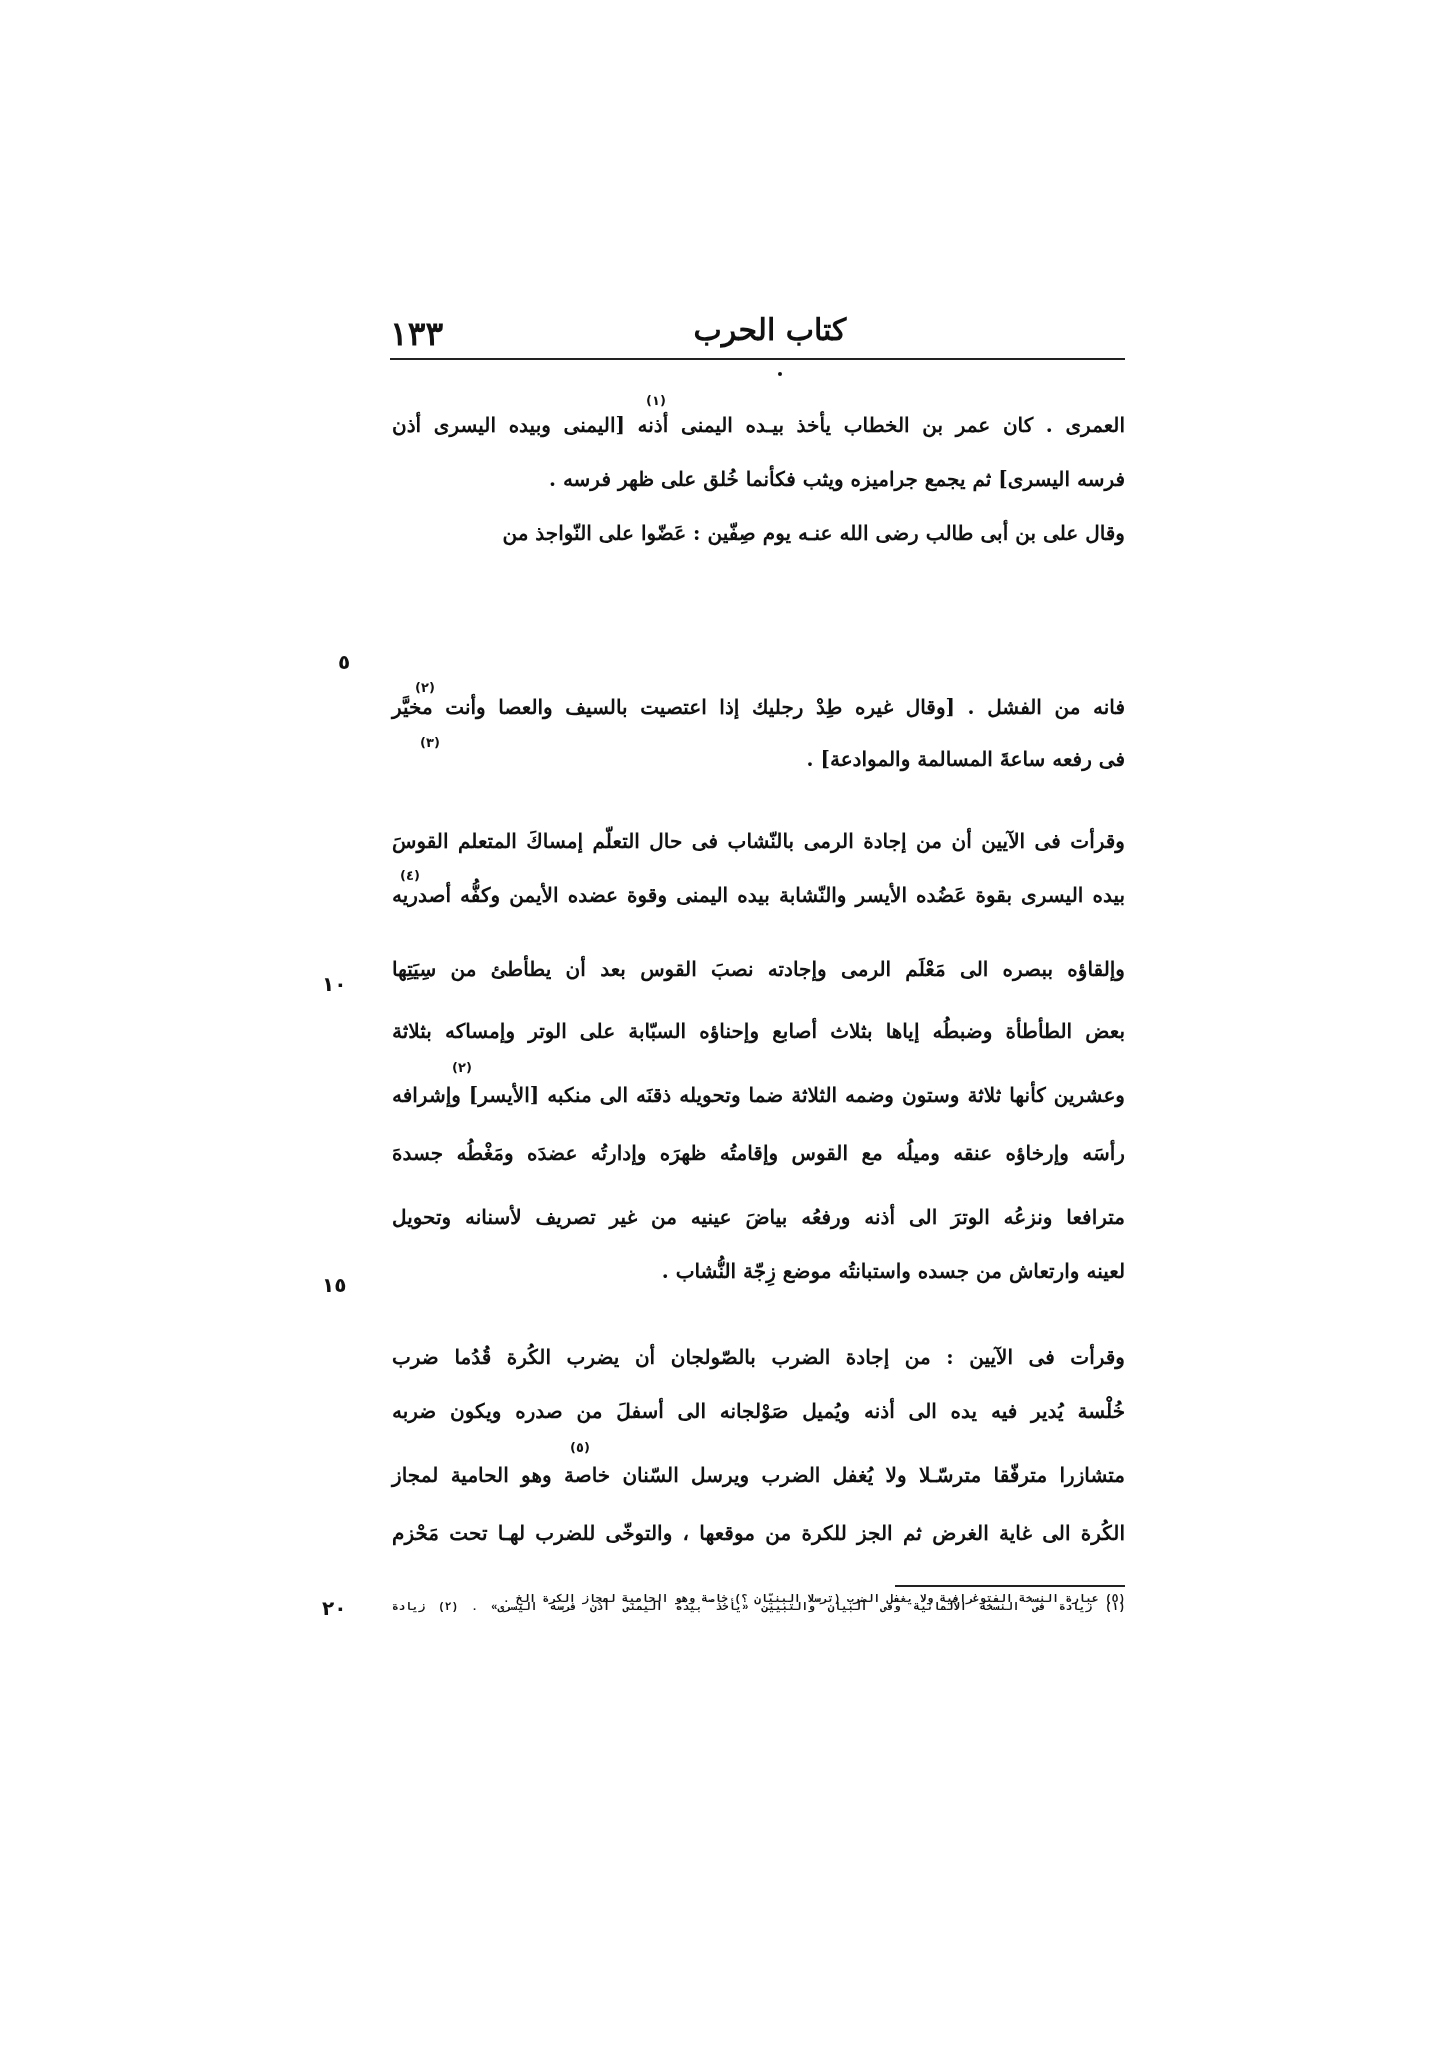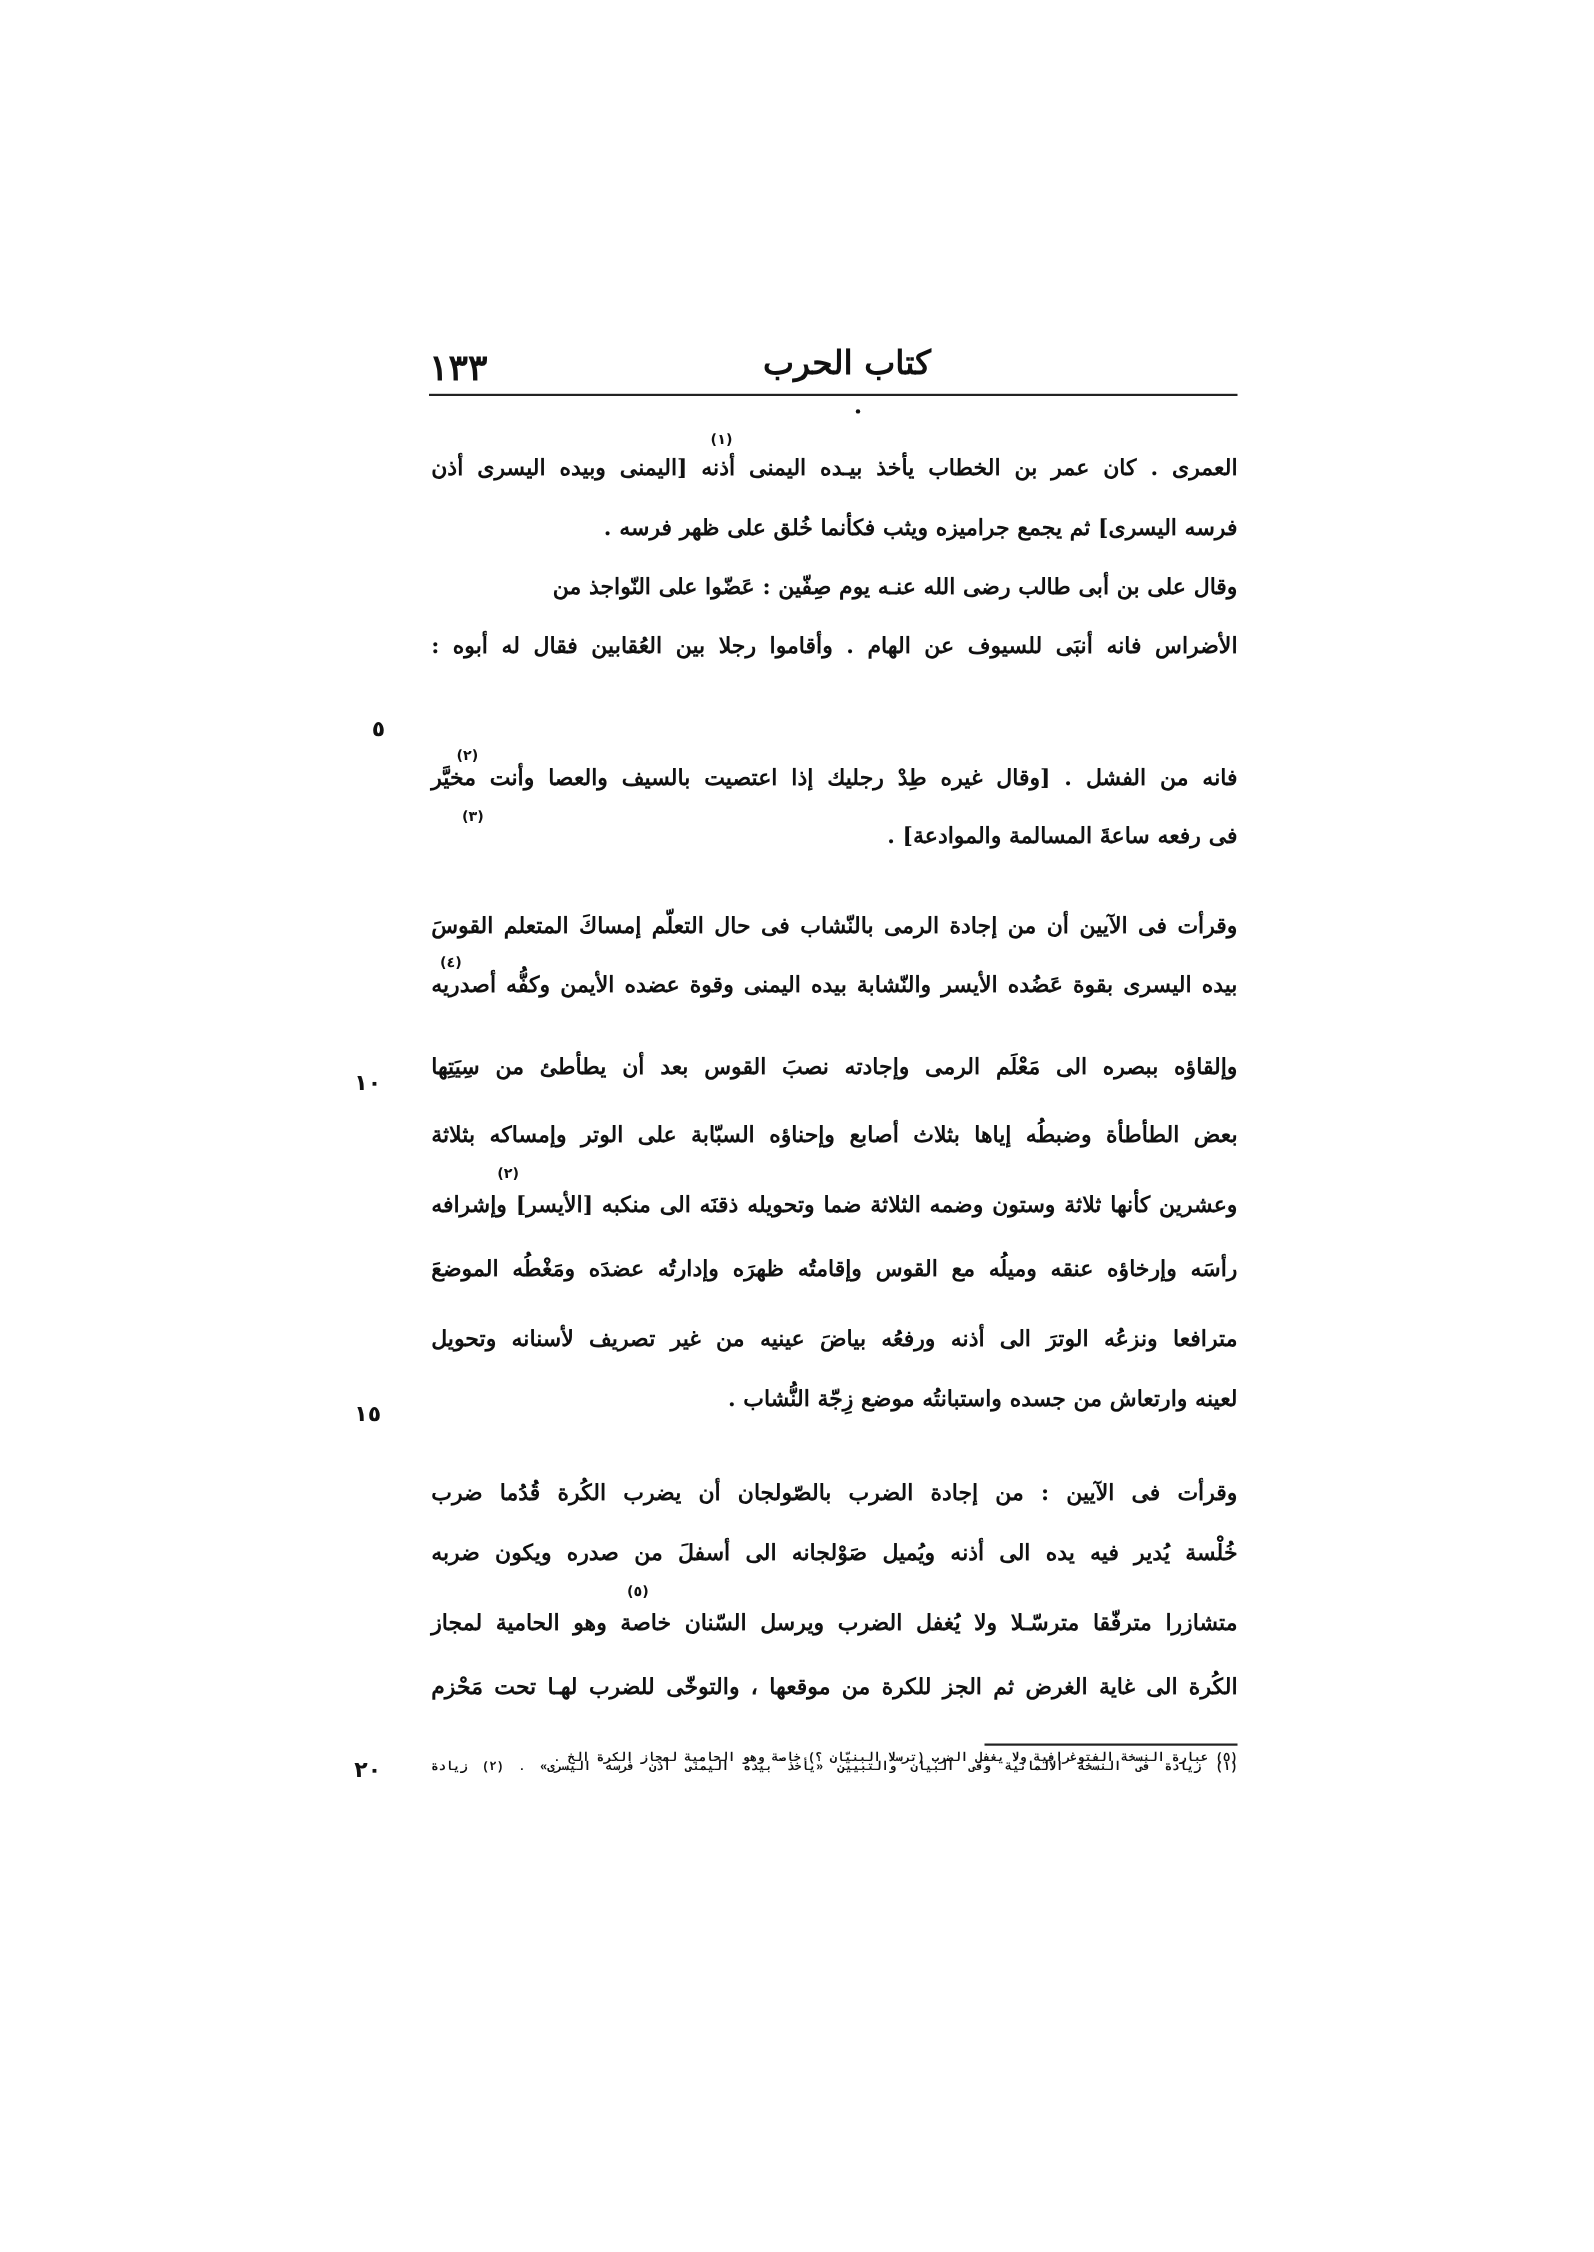--- a/index.html
+++ b/index.html
@@ -29,29 +29,28 @@
     <div class="page-number ar">١٣٣</div>
     <div class="running-title ar">كتاب الحرب</div>
   </div>
   <div class="dot"></div>
   <div class="header-rule"></div>
 
   <div class="body-text" style="top:0;height:2047px;">
     <div class="line ar justify" style="top:404px;">العمرى . كان عمر بن الخطاب يأخذ بيـده اليمنى أذنه [اليمنى وبيده اليسرى أذن</div>
     <div class="line ar" style="top:458px;">فرسه اليسرى] ثم يجمع جراميزه ويثب فكأنما خُلق على ظهر فرسه .</div>
     <div class="line ar" style="top:512px;">وقال على بن أبى طالب رضى الله عنـه يوم صِفّين : عَضّوا على النّواجذ من</div>
-    <div class="line ar justify" style="top:566px;">الأضراس فانه أنبَى للسيوف عن الهام . وأقاموا رجلا بين العُقابين فقال له أبوه :</div>
     <div class="line ar justify" style="top:686px;">فانه من الفشل . [وقال غيره طِدْ رجليك إذا اعتصيت بالسيف والعصا وأنت مخيَّر</div>
     <div class="line ar" style="top:738px;">فى رفعه ساعةَ المسالمة والموادعة] .</div>
     <div class="line ar justify" style="top:820px;">وقرأت فى الآيين أن من إجادة الرمى بالنّشاب فى حال التعلّم إمساكَ المتعلم القوسَ</div>
     <div class="line ar justify" style="top:874px;">بيده اليسرى بقوة عَضُده الأيسر والنّشابة بيده اليمنى وقوة عضده الأيمن وكفُّه أصدريه</div>
     <div class="line ar justify" style="top:948px;">وإلقاؤه ببصره الى مَعْلَم الرمى وإجادته نصبَ القوس بعد أن يطأطئ من سِيَتِها</div>
     <div class="line ar justify" style="top:1010px;">بعض الطأطأة وضبطُه إياها بثلاث أصابع وإحناؤه السبّابة على الوتر وإمساكه بثلاثة</div>
     <div class="line ar justify" style="top:1074px;">وعشرين كأنها ثلاثة وستون وضمه الثلاثة ضما وتحويله ذقنَه الى منكبه [الأيسر] وإشرافه</div>
-    <div class="line ar justify" style="top:1132px;">رأسَه وإرخاؤه عنقه وميلُه مع القوس وإقامتُه ظهرَه وإدارتُه عضدَه ومَغْطُه الموضعَ</div>
+    <div class="line ar justify" style="top:1132px;">رأسَه وإرخاؤه عنقه وميلُه مع القوس وإقامتُه ظهرَه وإدارتُه عضدَه ومَغْطُه جسدهَ</div>
     <div class="line ar justify" style="top:1196px;">مترافعا ونزعُه الوترَ الى أذنه ورفعُه بياضَ عينيه من غير تصريف لأسنانه وتحويل</div>
     <div class="line ar" style="top:1250px;">لعينه وارتعاش من جسده واستبانتُه موضع زِجّة النُّشاب .</div>
     <div class="line ar justify" style="top:1336px;">وقرأت فى الآيين : من إجادة الضرب بالصّولجان أن يضرب الكُرة قُدُما ضرب</div>
     <div class="line ar justify" style="top:1390px;">خُلْسة يُدير فيه يده الى أذنه ويُميل صَوْلجانه الى أسفلَ من صدره ويكون ضربه</div>
     <div class="line ar justify" style="top:1454px;">متشازرا مترفّقا مترسّـلا ولا يُغفل الضرب ويرسل السّنان خاصة وهو الحامية لمجاز</div>
     <div class="line ar justify" style="top:1512px;">الكُرة الى غاية الغرض ثم الجز للكرة من موقعها ، والتوخّى للضرب لهـا تحت مَحْزم</div>
   </div>
 
   <span class="fn-ref" style="left:646px;top:393px;">(١)</span>
   <span class="fn-ref" style="left:415px;top:680px;">(٢)</span>

